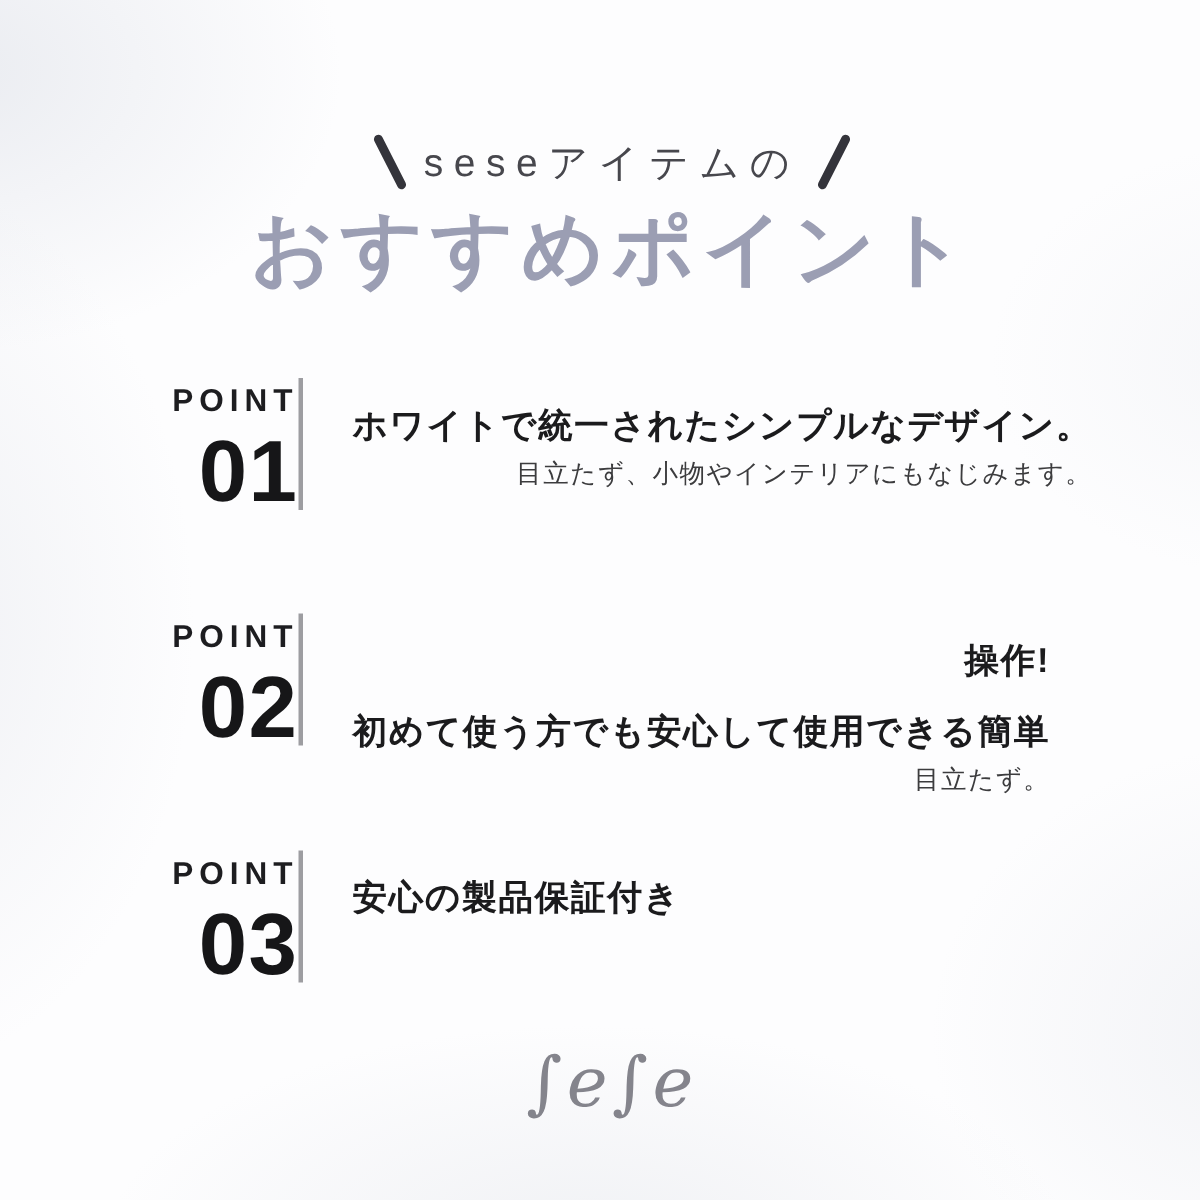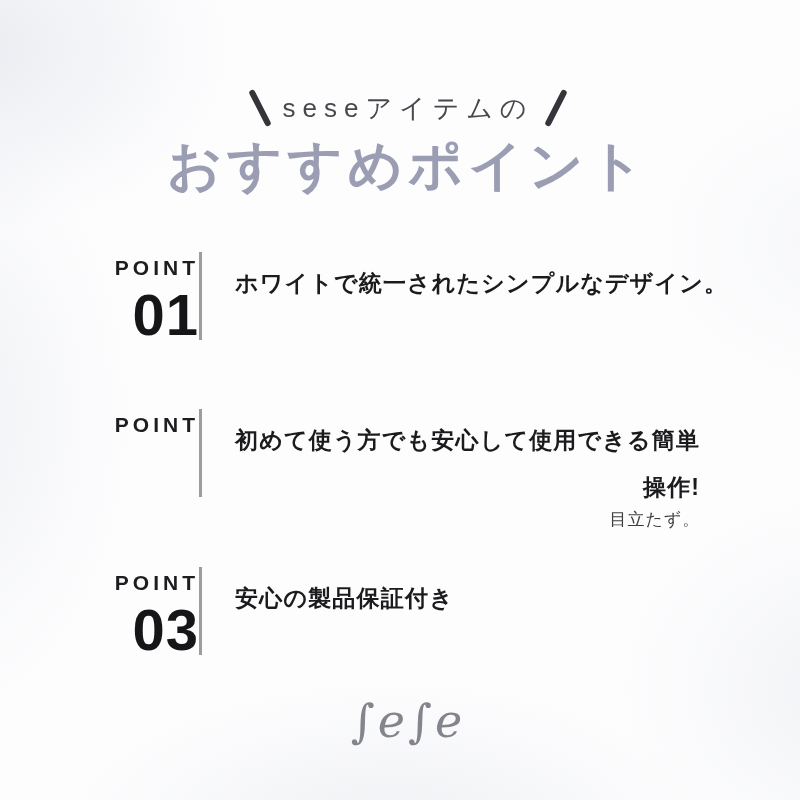--- a/index.html
+++ b/index.html
@@ -103,32 +103,36 @@
   <section class="point point-1">
     <div class="point-left">
       <div class="point-label">POINT</div>
       <div class="point-number">01</div>
     </div>
     <div class="point-divider"></div>
     <div class="point-body">
       <div class="point-title">
           <div>ホワイトで統一されたシンプルなデザイン。</div>
         </div>
+      <div class="point-desc">
+          <div>目立たず、小物やインテリアにもなじみます。</div>
+        </div>
     </div>
   </section>
 
   <section class="point point-2">
     <div class="point-left">
       <div class="point-label">POINT</div>
+      <div class="point-number">02</div>
     </div>
     <div class="point-divider"></div>
     <div class="point-body">
       <div class="point-title">
+          <div>操作!</div>
           <div>初めて使う方でも安心して使用できる簡単</div>
-          <div>操作!</div>
         </div>
       <div class="point-desc">
           <div>目立たず。</div>
         </div>
     </div>
   </section>
 
   <section class="point point-3">
     <div class="point-left">
       <div class="point-label">POINT</div>

